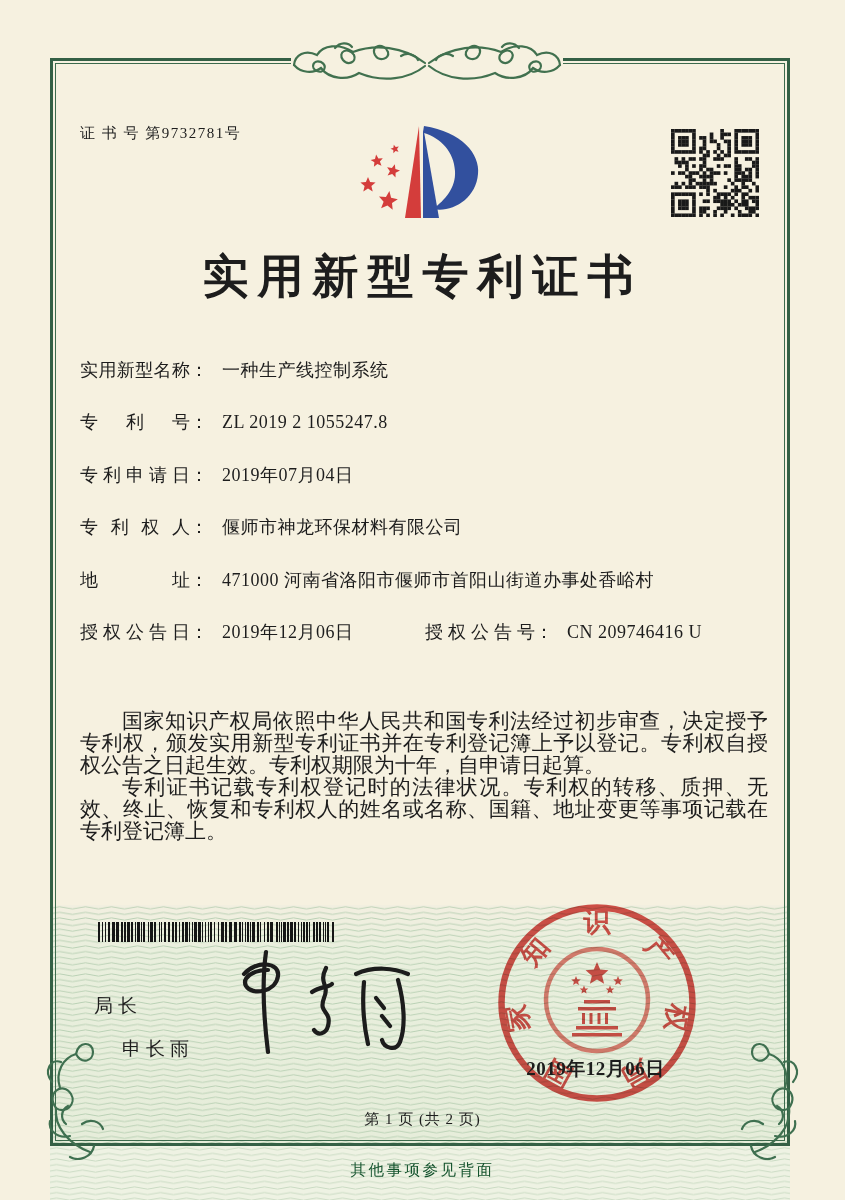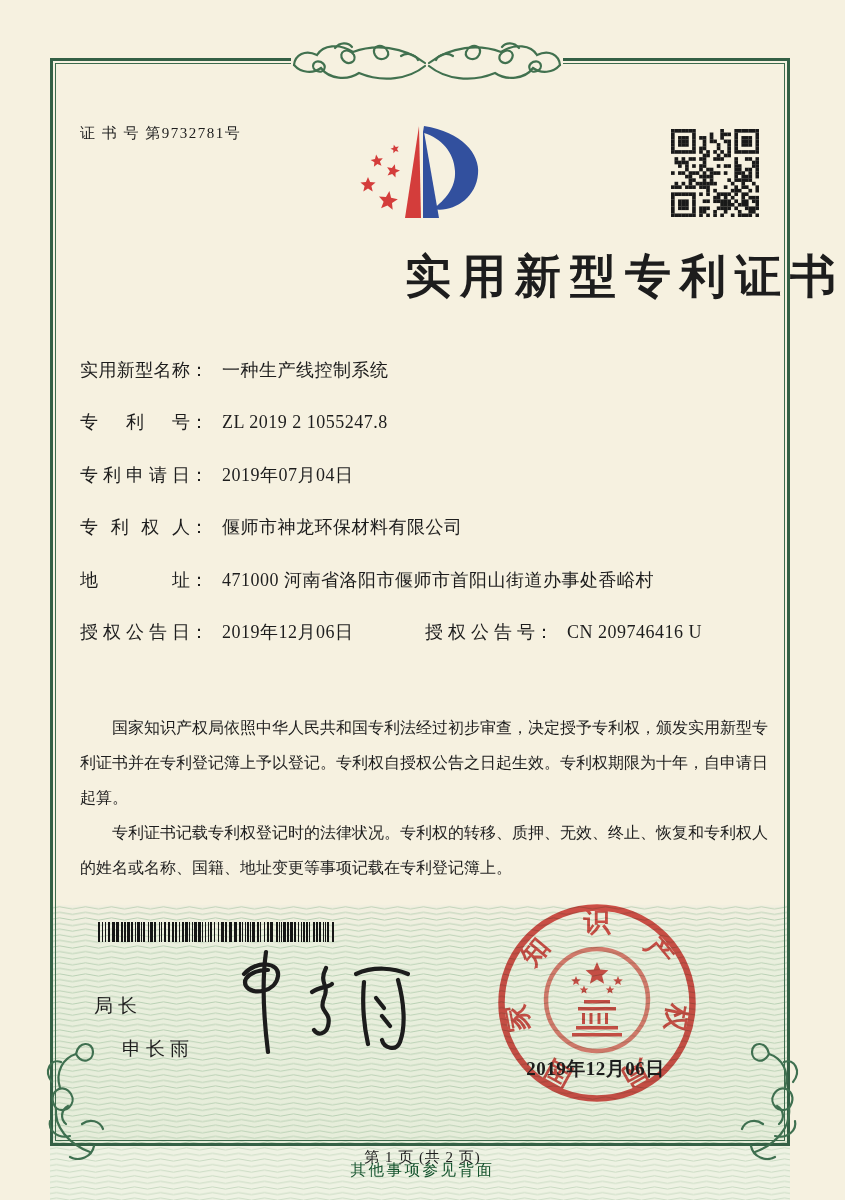--- a/index.html
+++ b/index.html
@@ -11,40 +11,40 @@
   .border-inner{position:absolute;inset:2px;border:1px solid #3c6b4d;}
   
   .band{overflow:hidden;z-index:1;}
   .band-a{left:53px;top:905px;width:734px;height:238px;background:linear-gradient(180deg,#f2efe0 0,#e9efdd 45px,#e6edda 100%);}
   .band-b{left:50px;top:1146px;width:740px;height:54px;background:#eef2e3;}
   .band svg{position:absolute;inset:0;}
   
   .cert-no{left:80px;top:124px;font-size:15px;letter-spacing:1.5px;z-index:4;}
   .logo{left:346px;top:116px;z-index:4;}
   .qr{left:671px;top:129px;z-index:4;background:#f6f1e0;}
-  .title{left:0;right:0;top:246px;text-align:right;font-size:46px;font-weight:bold;
+  .title{left:0;right:0;top:246px;text-align:center;font-size:46px;font-weight:bold;
          letter-spacing:9px;z-index:4;}
   
   .fields{left:80px;top:358px;width:692px;z-index:4;font-size:18px;}
   .frow{height:52.4px;position:relative;white-space:nowrap;}
   .flabel{display:inline-block;width:110px;text-align:justify;text-align-last:justify;}
   .fvalue{margin-left:14px;letter-spacing:0.5px;}
   .grant2{position:absolute;left:345px;top:0;}
   
-  .paras{left:80px;top:710px;width:688px;z-index:4;font-size:16px;line-height:35px;text-align:justify;}
+  .paras{left:80px;top:710px;width:688px;z-index:4;font-size:21px;line-height:22px;text-align:justify;}
   .paras p{margin:0;text-indent:2em;}
   
   .barcode{left:98px;top:922px;z-index:4;}
   .officer-title{left:94px;top:993px;font-size:19px;letter-spacing:5px;z-index:5;}
   .officer-name{left:94px;top:1036px;font-size:19px;letter-spacing:5px;z-index:5;margin-left:28px;}
   .signature{left:228px;top:940px;z-index:5;}
   .seal{left:492px;top:900px;z-index:5;mix-blend-mode:multiply;opacity:.9;}
   .seal-date{left:498px;top:1056px;width:195px;text-align:center;font-size:19px;
              letter-spacing:0.5px;z-index:6;font-weight:bold;}
-  .page-foot{left:0;right:0;top:1148px;text-align:center;font-size:15px;letter-spacing:1px;z-index:5;}
+  .page-foot{left:0;right:0;top:1110px;text-align:center;font-size:15px;letter-spacing:1px;z-index:5;}
   .back-note{left:0;right:0;top:1160px;text-align:center;font-size:15.5px;letter-spacing:2.5px;z-index:5;color:#14532d;}
   .ornament{z-index:3;}
 </style>
 </head>
 <body>
 
 <div class="abs band band-a">
   <svg width="734" height="238">
     <defs>
         <pattern id="wavA" width="26" height="5.6" patternUnits="userSpaceOnUse">

